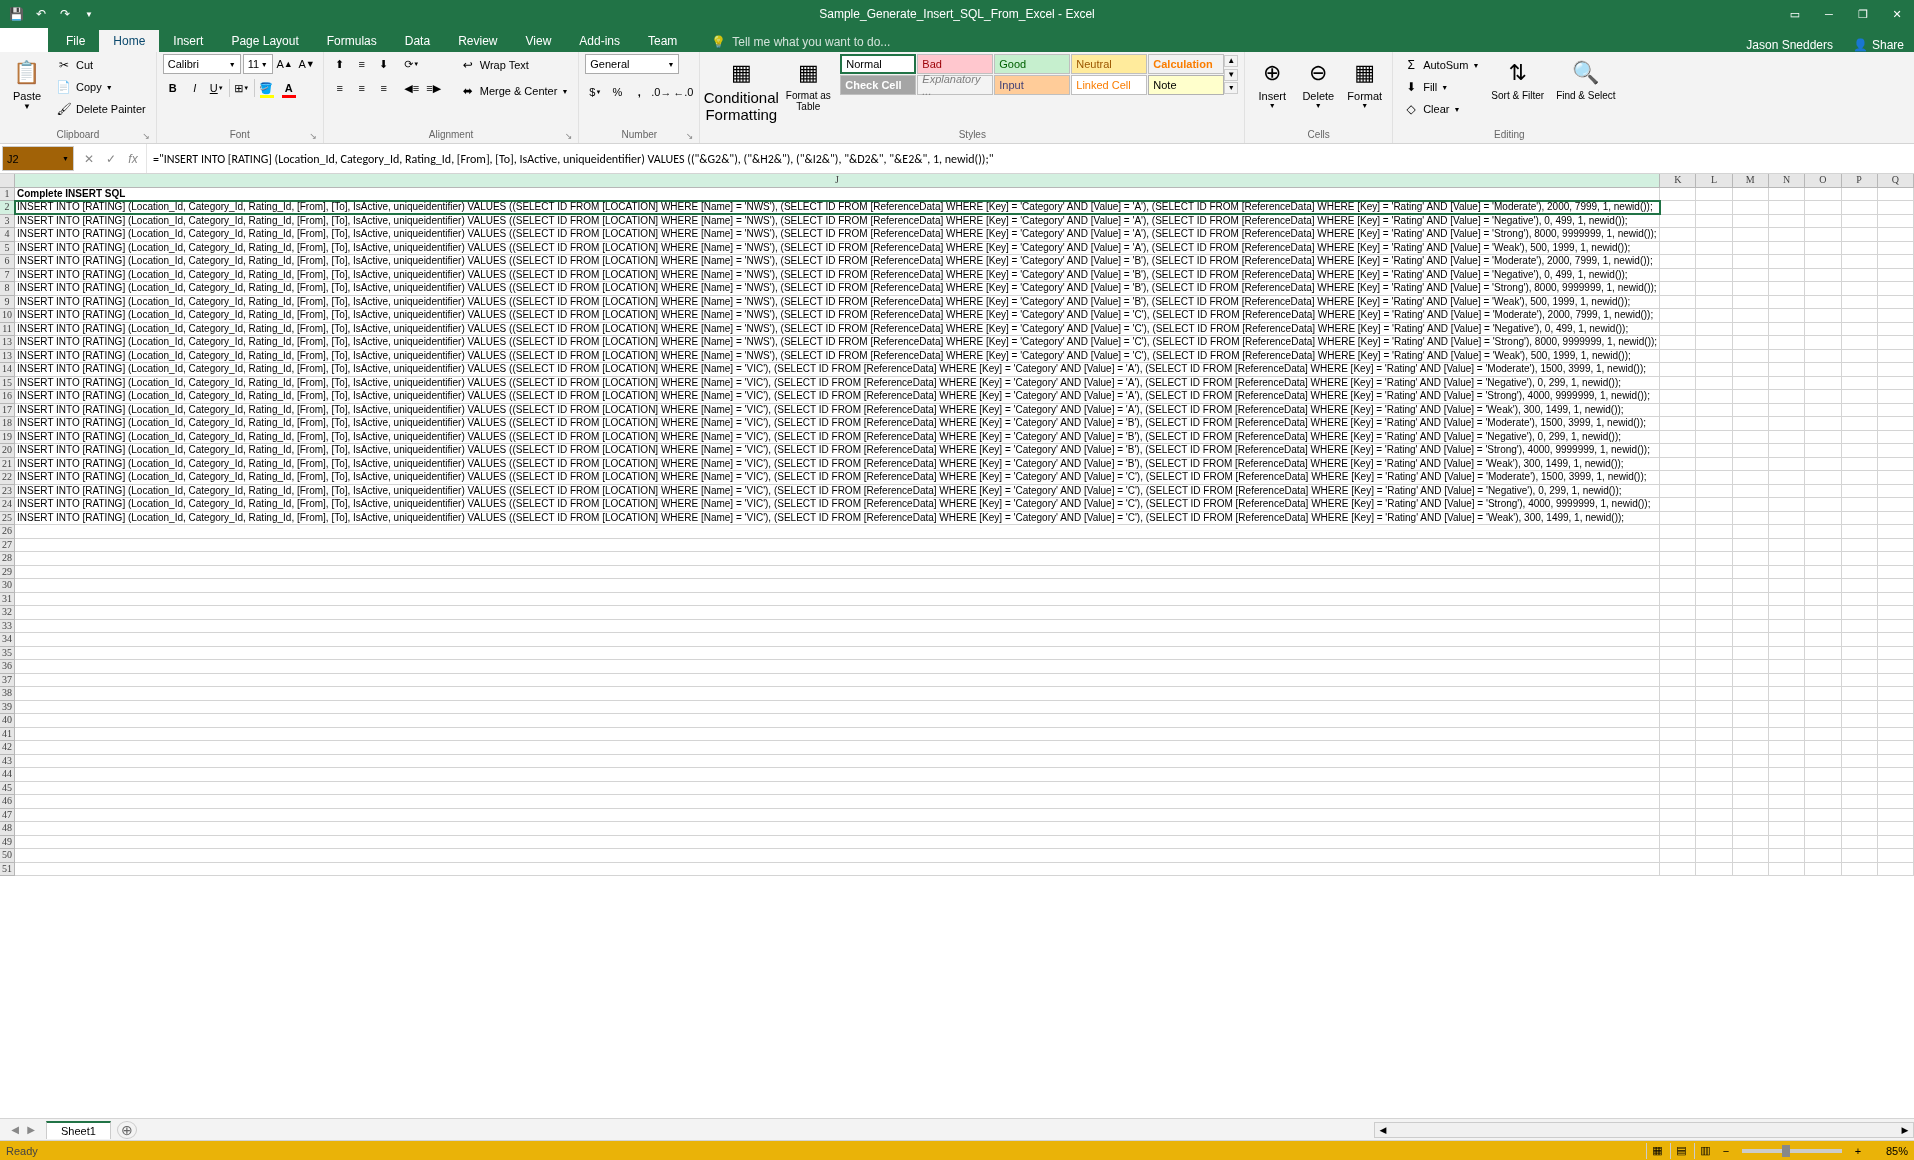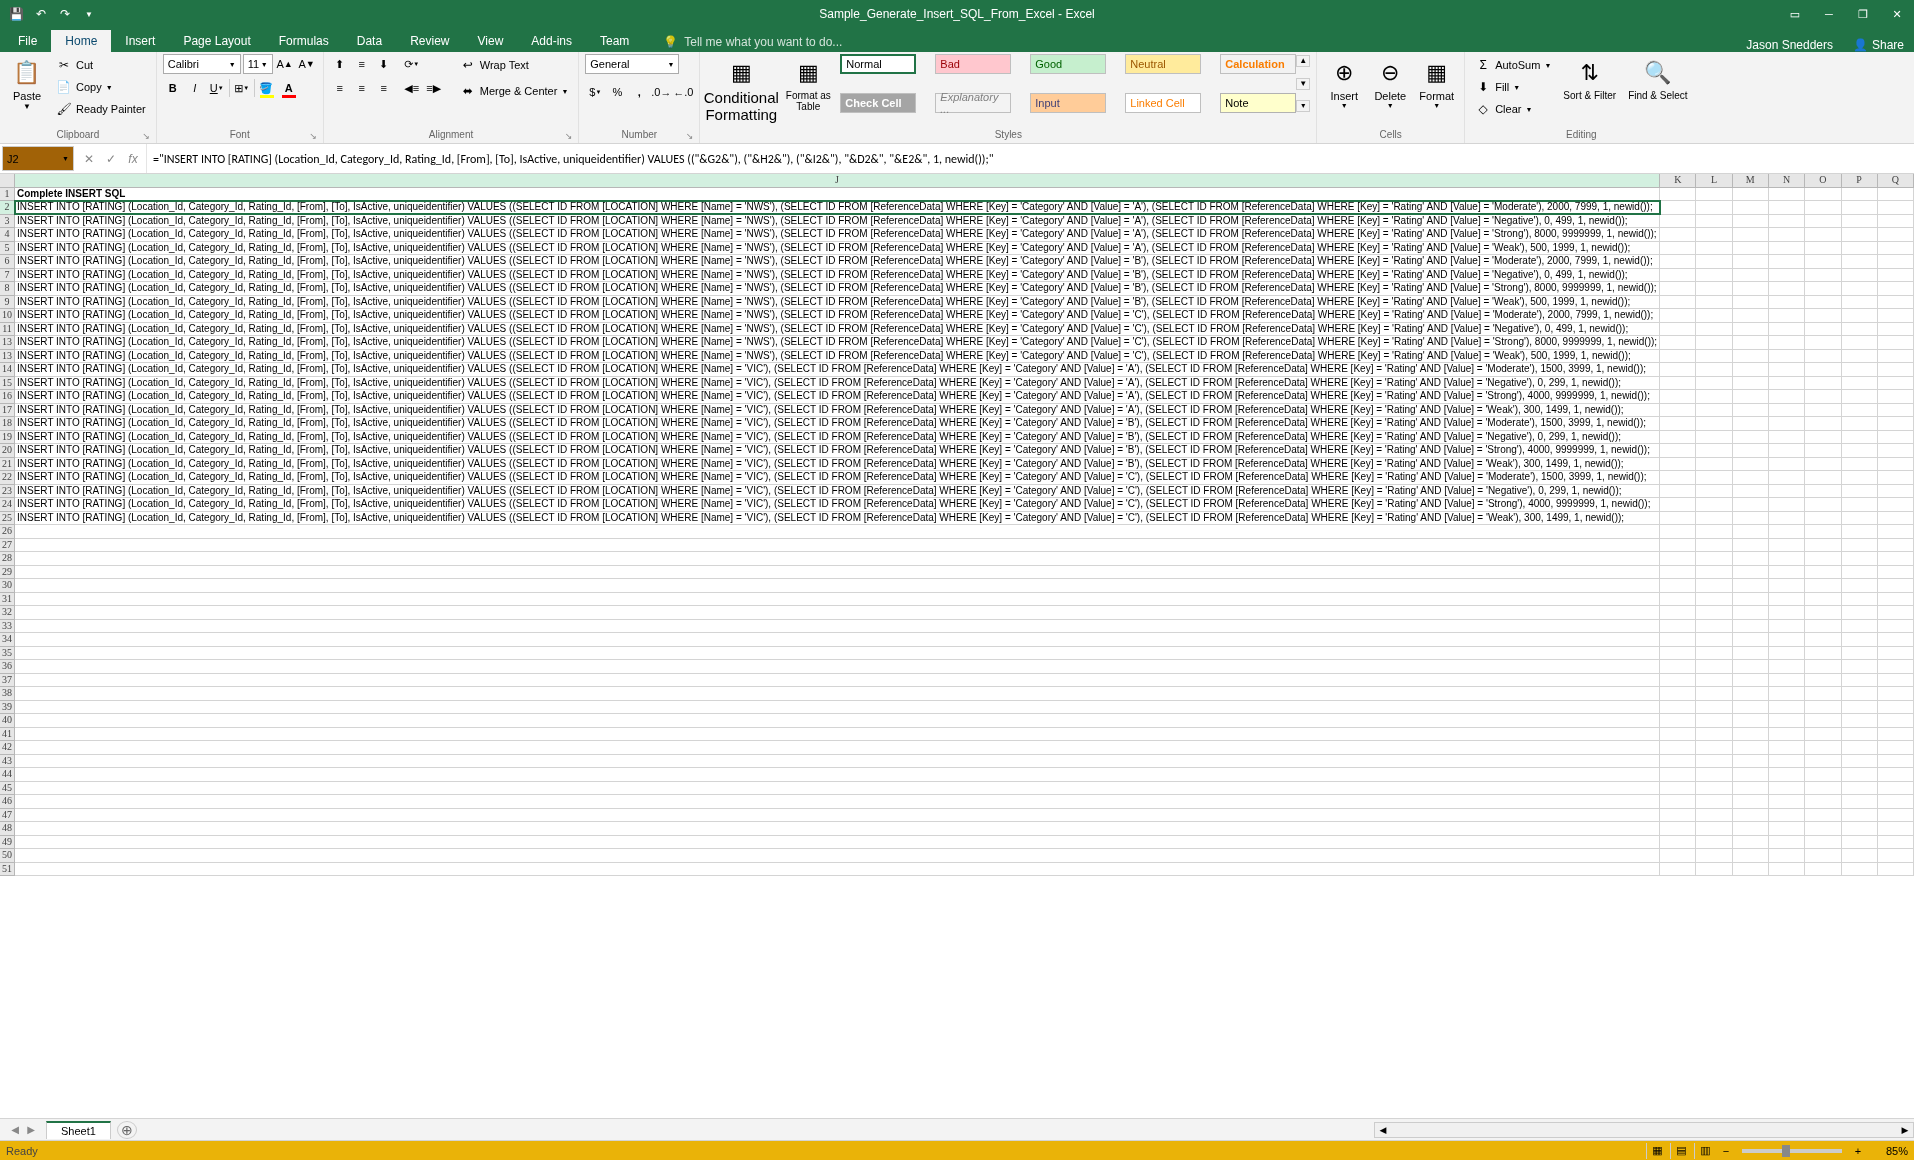--- a/index.html
+++ b/index.html
@@ -7,21 +7,21 @@
 
 
 .titlebar { background: #217346; height: 28px; display: flex; align-items: center; color: #fff; position: relative; }
 .titlebar .qat { display: flex; align-items: center; gap: 2px; padding-left: 6px; }
 .titlebar .qat-btn { width: 22px; height: 22px; display: flex; align-items: center; justify-content: center; color: #fff; font-size: 12px; }
 .titlebar .title { position: absolute; left: 50%; transform: translateX(-50%); font-size: 12px; }
 .titlebar .right { margin-left: auto; display: flex; align-items: center; }
 .titlebar .win-btn { width: 34px; height: 28px; display: flex; align-items: center; justify-content: center; color: #fff; font-size: 11px; }
 
 
-.ribbon-tabs { background: #217346; height: 24px; display: flex; align-items: flex-end; padding-left: 4px; }
+.ribbon-tabs { background: #217346; height: 24px; display: flex; align-items: flex-end; padding-left: 4px; margin-left: 48px; }
 .ribbon-tab { padding: 4px 14px; color: #fff; font-size: 12px; cursor: pointer; }
 .ribbon-tab.active { background: #f3f3f3; color: #0c4a6e; }
 .ribbon-tab.file { background: #217346; color: #fff; }
 .ribbon-tabs .tellme { margin-left: 20px; display: flex; align-items: center; color: rgba(255,255,255,0.8); font-size: 12px; gap: 6px; padding: 3px 0; }
 .ribbon-tabs .right-info { margin-left: auto; display: flex; align-items: center; gap: 20px; padding-right: 10px; color: #fff; font-size: 12px; }
 .ribbon-tabs .right-info span { display: flex; align-items: center; gap: 4px; }
 
 
 .ribbon { background: #f3f3f3; border-bottom: 1px solid #d4d4d4; height: 92px; display: flex; }
 .ribbon-group { border-right: 1px solid #e1e1e1; padding: 2px 6px 0 6px; display: flex; flex-direction: column; position: relative; }
@@ -35,21 +35,21 @@
 .small-btn .icon { width: 16px; height: 16px; display: inline-flex; align-items: center; justify-content: center; font-size: 12px; }
 .col { display: flex; flex-direction: column; }
 .row { display: flex; align-items: center; gap: 2px; }
 
 .font-combo { width: 78px; height: 20px; border: 1px solid #ababab; background: #fff; font-size: 11px; padding: 0 4px; display: flex; align-items: center; justify-content: space-between; }
 .size-combo { width: 30px; height: 20px; border: 1px solid #ababab; background: #fff; font-size: 11px; padding: 0 4px; display: flex; align-items: center; justify-content: space-between; }
 .fmt-combo { width: 94px; height: 20px; border: 1px solid #ababab; background: #fff; font-size: 11px; padding: 0 4px; display: flex; align-items: center; justify-content: space-between; margin-bottom: 4px; }
 .tiny-btn { width: 20px; height: 20px; display: flex; align-items: center; justify-content: center; font-size: 11px; cursor: pointer; }
 
 .style-cell { width: 76px; height: 20px; border: 1px solid #bfbfbf; font-size: 11px; display: flex; align-items: center; padding: 0 4px; margin: 0; }
-.style-grid { display: grid; grid-template-columns: repeat(5, 76px); gap: 19px; }
+.style-grid { display: grid; grid-template-columns: repeat(5, 76px); gap: 1px; }
 .style-normal { background: #fff; border: 2px solid #217346; }
 .style-bad { background: #ffc7ce; color: #9c0006; }
 .style-good { background: #c6efce; color: #006100; }
 .style-neutral { background: #ffeb9c; color: #9c5700; }
 .style-calc { background: #f2f2f2; color: #fa7d00; font-weight: bold; }
 .style-check { background: #a5a5a5; color: #fff; font-weight: bold; }
 .style-explain { font-style: italic; color: #7f7f7f; }
 .style-input { background: #ffcc99; color: #3f3f76; }
 .style-linked { background: #fff; color: #fa7d00; }
 .style-note { background: #ffffcc; border: 1px solid #b2b2b2; }
@@ -154,21 +154,21 @@
             <span class="icon">✂</span>
             <span>Cut</span>
           </div>
         <div class="small-btn">
             <span class="icon">📄</span>
             <span>Copy</span>
             <span style="font-size:7px">▼</span>
           </div>
         <div class="small-btn">
             <span class="icon">🖌</span>
-            <span>Ready Painter</span>
+            <span>Delete Painter</span>
           </div>
       </div>
     </div>
     <div class="ribbon-group-label"><span>Clipboard</span><span class="launcher">↘</span></div>
   </div>
 
   <div class="ribbon-group">
     <div class="ribbon-group-body col" style="gap:4px;">
       <div class="row">
         <div class="font-combo">

